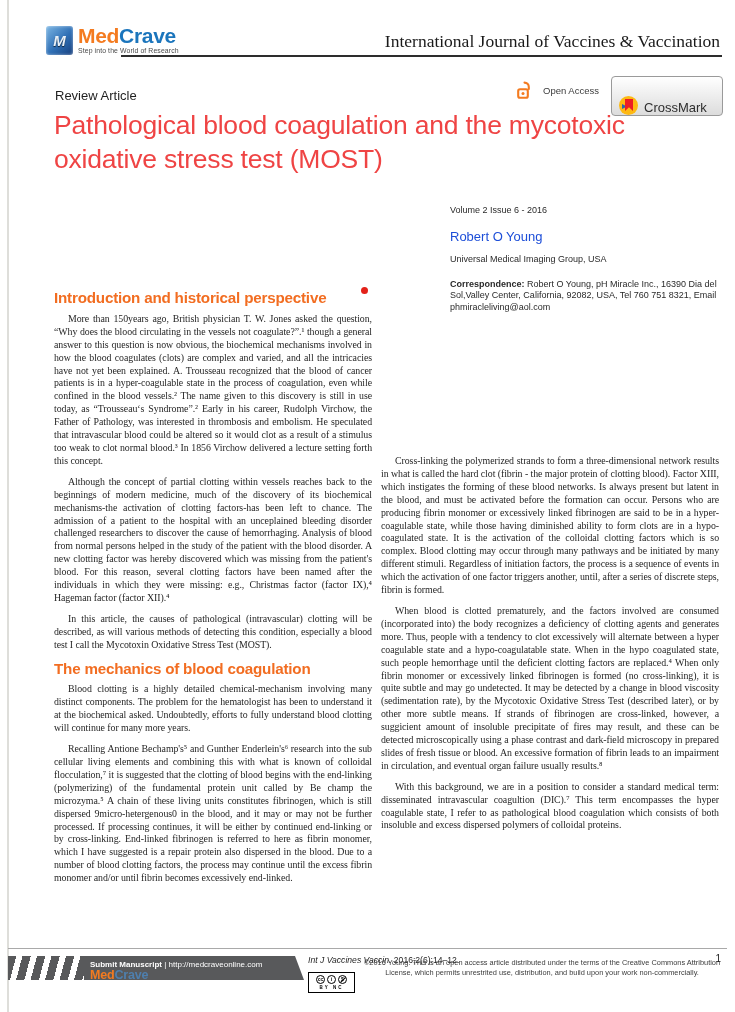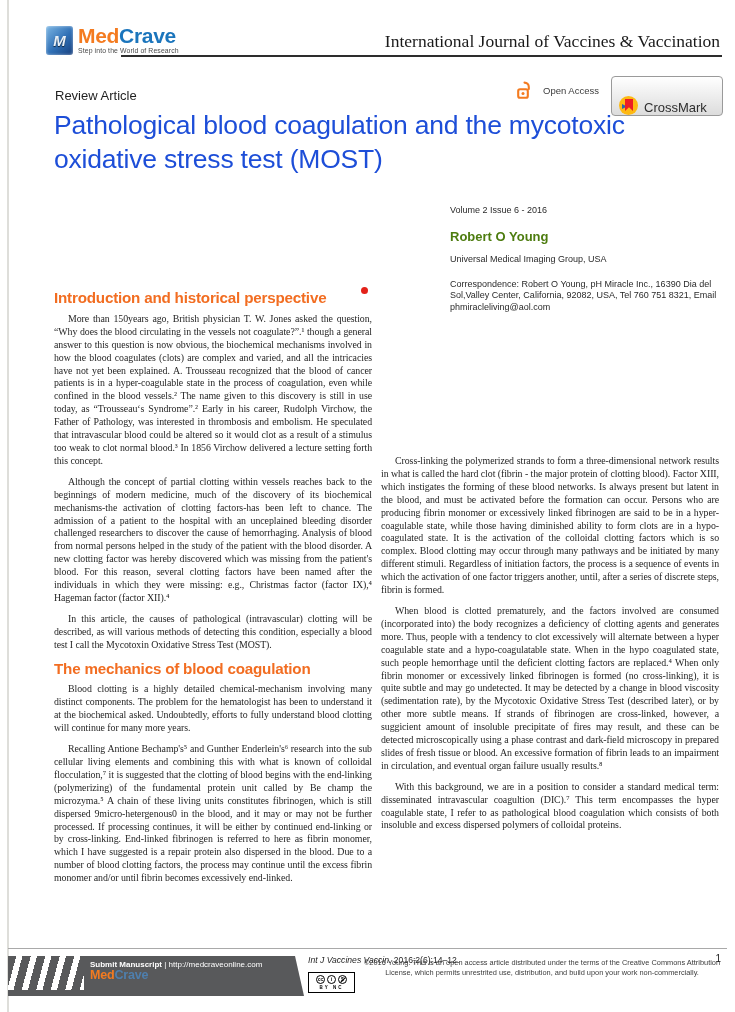--- a/index.html
+++ b/index.html
@@ -22,44 +22,44 @@
   .article-type{position:absolute;left:55px;top:88px;font-size:13px;color:#1f1f1f;}
   .open-access{position:absolute;left:516px;top:81px;display:flex;align-items:center;gap:10px;cursor:pointer;}
   .open-access .oa-label{font-size:9.5px;color:#3c3c3c;}
   .crossmark{position:absolute;left:611px;top:76px;width:112px;height:40px;border:1px solid #9a9a9a;border-radius:4px;background:linear-gradient(#ffffff,#dcdcdc);display:flex;align-items:flex-end;gap:6px;padding-left:7px;box-sizing:border-box;cursor:pointer;}
   .cm-circle{width:19px;height:19px;border-radius:50%;background:#fdb913;position:relative;flex:0 0 auto;}
   .cm-bookmark{position:absolute;left:6px;top:3px;width:8px;height:12px;background:#ed1c24;clip-path:polygon(0 0,100% 0,100% 100%,50% 68%,0 100%);}
   .cm-arrow{position:absolute;left:3px;top:8px;width:5px;height:5px;background:#2966ad;clip-path:polygon(0 0,100% 50%,0 100%);}
   .cm-label{font-size:13px;color:#2e2e2e;}
 
   
-  .title{position:absolute;left:54px;top:108px;width:625px;margin:0;font-size:26.5px;line-height:34px;font-weight:500;color:#1d4ed8;letter-spacing:-.2px;}
+  .title{position:absolute;left:54px;top:108px;width:625px;margin:0;font-size:26.5px;line-height:34px;font-weight:500;color:#ef4444;letter-spacing:-.2px;}
 
   
   .info{position:absolute;left:450px;top:205px;width:274px;font-size:9px;line-height:11.5px;color:#2a2a2a;}
   .info .volume{font-size:9px;}
-  .info .author{font-size:13px;font-weight:700;margin-top:14px;color:#4d7c0f;}
+  .info .author{font-size:13px;font-weight:400;margin-top:14px;color:#1d4ed8;}
   .info .affil{margin-top:12px;}
   .info .corr{margin-top:13px;}
   .info .recv{margin-top:12px;}
-  .info b{font-weight:400;}
+  .info b{font-weight:700;}
 
   
   .col{position:absolute;font-family:"Liberation Serif",serif;font-size:9.9px;line-height:12.9px;color:#262626;text-align:justify;letter-spacing:-.07px;}
   .col-left{left:54px;top:244px;width:318px;margin-top:48px;}
   .col-right{left:381px;top:455px;width:338px;}
   .col p{margin:0 0 8px 0;text-indent:14px;}
   .sec-head{font-family:"Liberation Sans",sans-serif;font-size:15.2px;font-weight:700;color:#f26d21;margin:0 0 8px 0;letter-spacing:-.2px;}
   .sec-head.second{margin-top:11px;}
 
   .red-dot{position:absolute;left:361px;top:287px;width:7px;height:7px;border-radius:50%;background:#e32119;}
 
   
   .footer-rule{position:absolute;left:8px;right:8px;top:948px;height:1px;background:#a9a9a9;}
-  .footer-band{position:absolute;left:8px;top:956px;width:296px;height:40px;background:#58595b;clip-path:polygon(0 0,calc(100% - 9px) 0,100% 100%,0 100%);}
+  .footer-band{position:absolute;left:8px;top:956px;width:296px;height:24px;background:#58595b;clip-path:polygon(0 0,calc(100% - 9px) 0,100% 100%,0 100%);}
   .stripes{position:absolute;left:0;top:0;width:76px;height:34px;background:repeating-linear-gradient(105deg,#58595b 0 8px,#ffffff 8px 14px);}
   .band-text{position:absolute;left:82px;top:4px;}
   .submit-line{font-size:8px;color:#ffffff;white-space:nowrap;}
   .submit-line .lbl{font-weight:700;}
   .band-brand{font-size:12.5px;font-weight:700;line-height:13px;letter-spacing:-.2px;}
   .band-brand .med{color:#f47b20;}
   .band-brand .crave{color:#4e7fae;}
   .citation{position:absolute;left:308px;top:955px;font-size:8.6px;color:#1f1f1f;}
   .citation .jrnl{font-style:italic;}
   .cc-badge{position:absolute;left:308px;top:972px;width:47px;height:21px;border:1.5px solid #000;background:#fff;box-sizing:border-box;display:flex;flex-direction:column;align-items:center;justify-content:center;}

